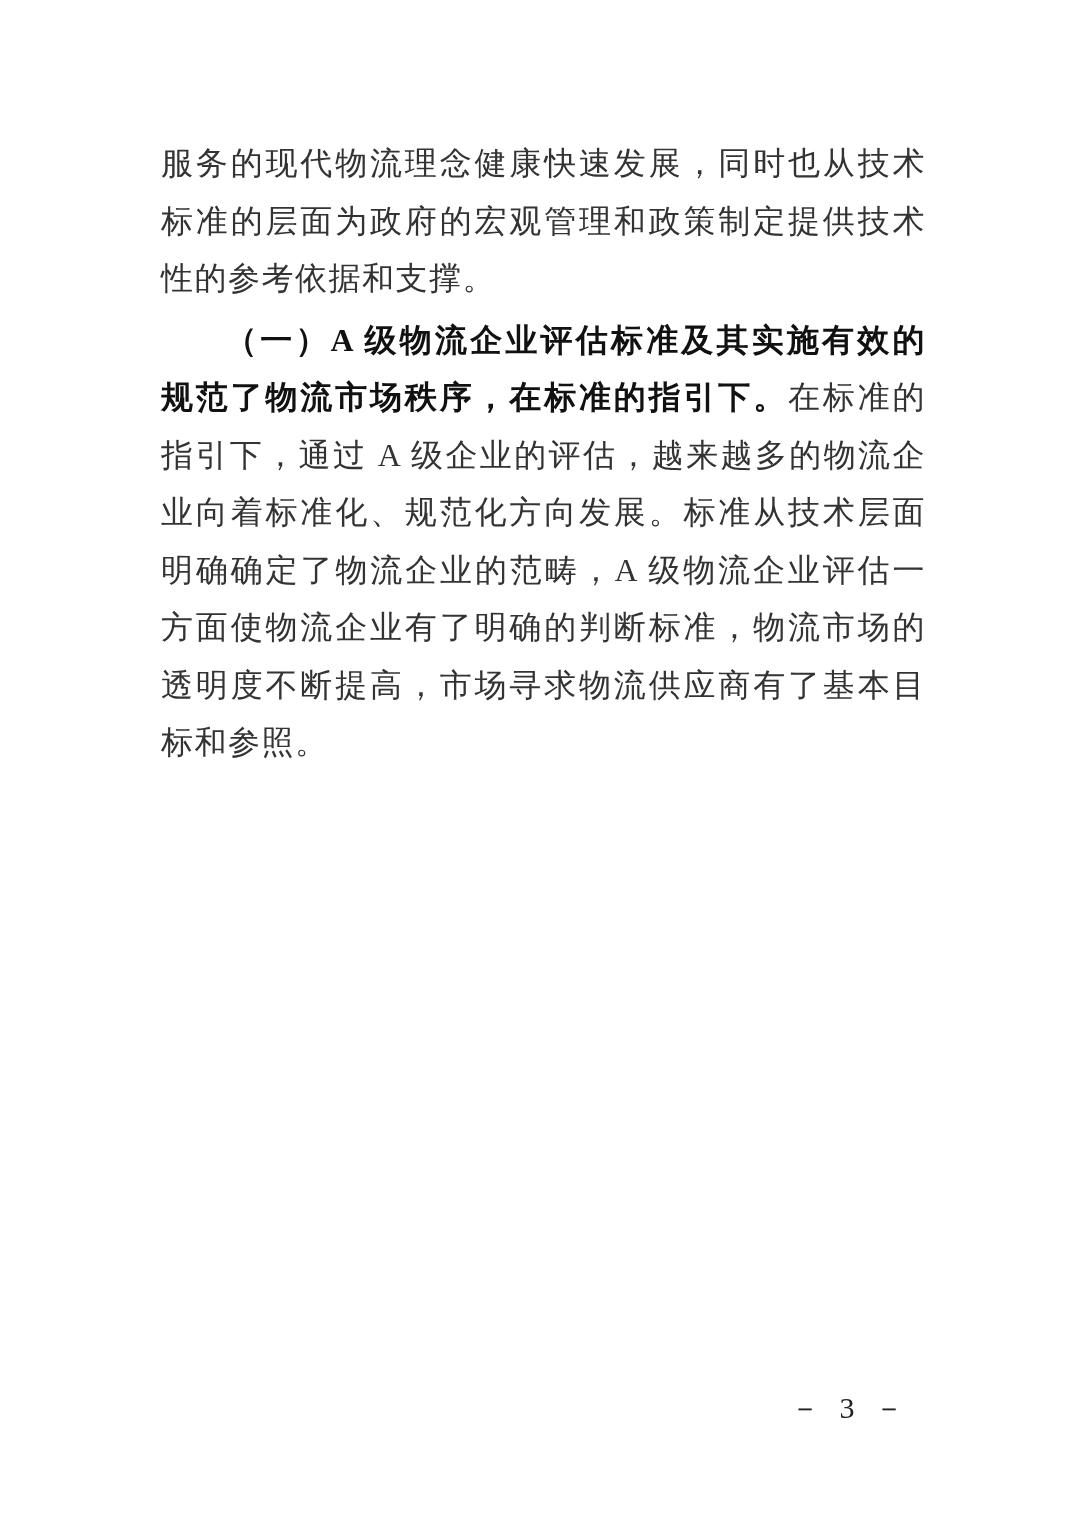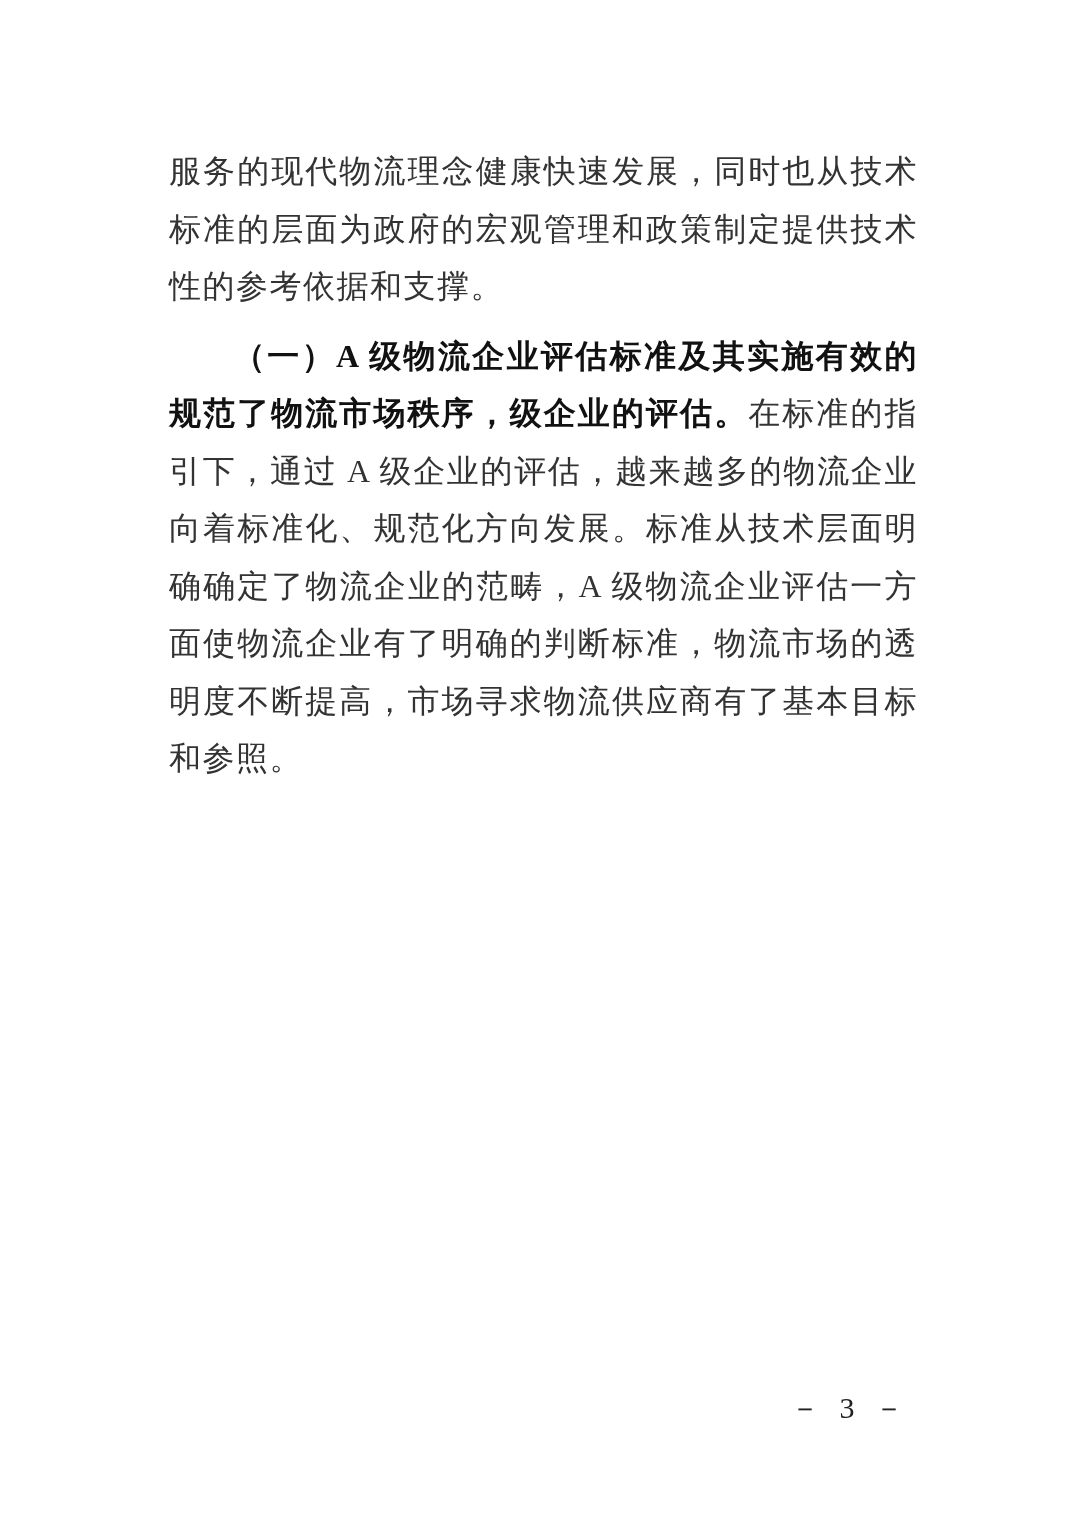--- a/index.html
+++ b/index.html
@@ -20,21 +20,21 @@
     left: 157px;
     top: 131px;
     width: 773px;
     font-size: 32px;
     line-height: 57.5px;
     color: #333333;
     text-align: justify;
     letter-spacing: 1.5px;
   }
   .para {
-    margin: 12px;
+    margin: 4px;
     padding: 0;
     text-indent: 0;
   }
   .para.indent {
     text-indent: 2em;
   }
   .lead-bold {
     font-weight: 700;
     color: #111111;
   }
@@ -47,16 +47,16 @@
     color: #222222;
     letter-spacing: 6px;
   }
 </style>
 </head>
 <body>
 
 <div class="page">
   <div class="content">
     <p class="para"><span>服务的现代物流理念健康快速发展，同时也从技术标准的层面为政府的宏观管理和政策制定提供技术性的参考依据和支撑。</span></p>
-    <p class="para indent"><span class="lead-bold">（一）A 级物流企业评估标准及其实施有效的规范了物流市场秩序，级企业的评估。</span><span>在标准的指引下，通过 A 级企业的评估，越来越多的物流企业向着标准化、规范化方向发展。标准从技术层面明确确定了物流企业的范畴，A 级物流企业评估一方面使物流企业有了明确的判断标准，物流市场的透明度不断提高，市场寻求物流供应商有了基本目标和参照。</span></p>
+    <p class="para indent"><span class="lead-bold">（一）A 级物流企业评估标准及其实施有效的规范了物流市场秩序，在标准的指引下。</span><span>在标准的指引下，通过 A 级企业的评估，越来越多的物流企业向着标准化、规范化方向发展。标准从技术层面明确确定了物流企业的范畴，A 级物流企业评估一方面使物流企业有了明确的判断标准，物流市场的透明度不断提高，市场寻求物流供应商有了基本目标和参照。</span></p>
   </div>
   <div class="footer">－ 3 －</div>
 </div>
 
 </body></html>

